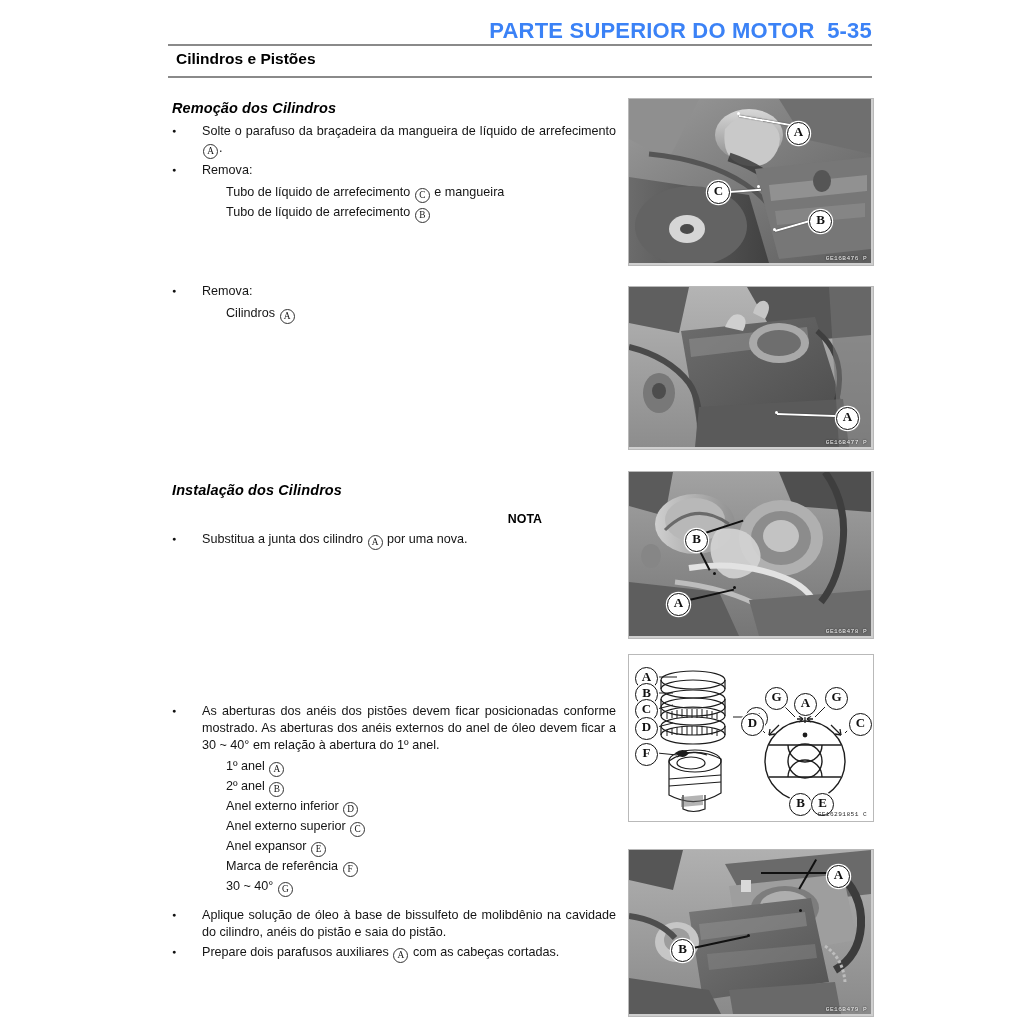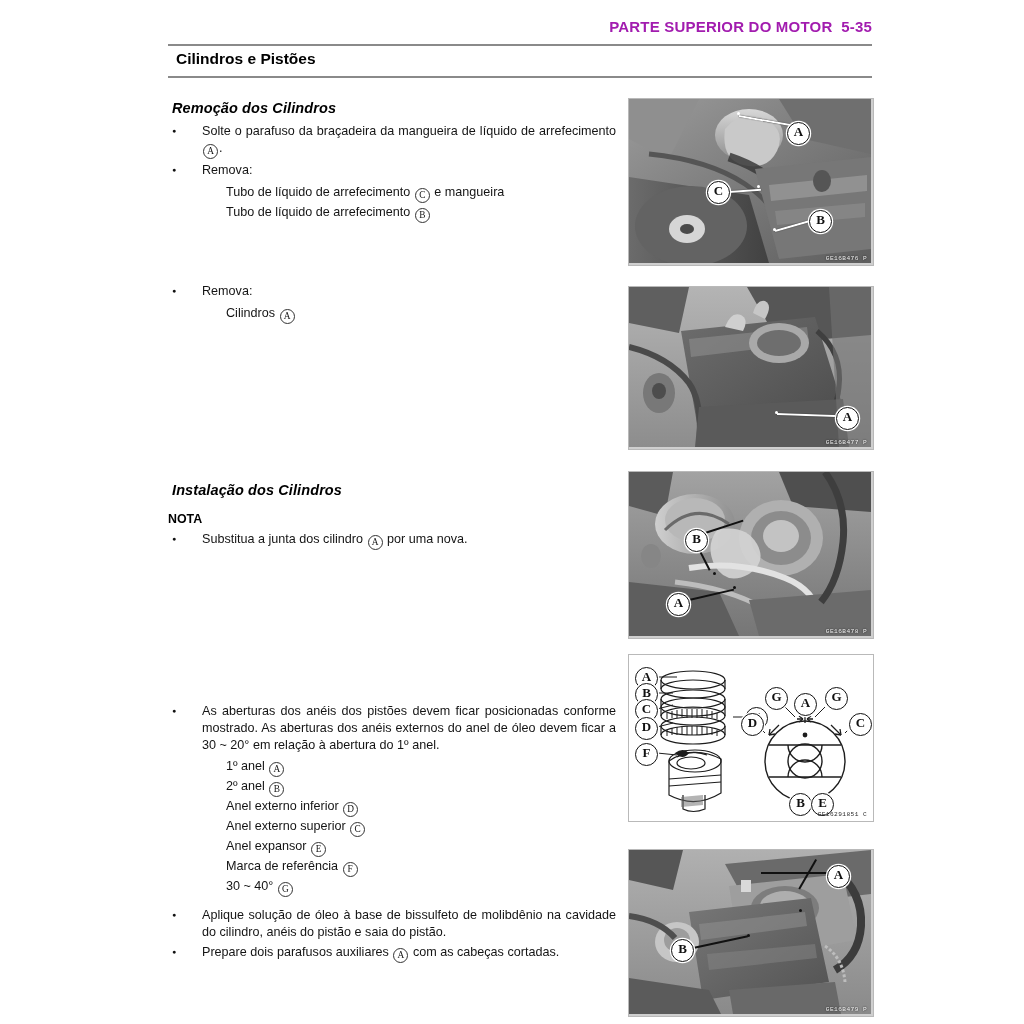--- a/index.html
+++ b/index.html
@@ -10,22 +10,22 @@
     color:#1a1a1a;
     overflow:hidden;
     position:relative;
   }
   .page{position:absolute;inset:0;}
 
   
   .hdr-title{
     position:absolute;left:160px;top:18px;width:712px;
     text-align:right;
-    font-size:15px;font-weight:bold;letter-spacing:.2px;
-    color:#a21caf;
+    font-size:22px;font-weight:bold;letter-spacing:.2px;
+    color:#3b82f6;
   }
   .rule{position:absolute;background:#8a8a8a;height:2px;}
   .rule-top{left:168px;top:44px;width:704px;}
   .rule-bot{left:168px;top:76px;width:704px;}
   .sect-title{
     position:absolute;left:176px;top:50px;
     font-size:15.5px;font-weight:bold;color:#000;
   }
 
   
@@ -44,21 +44,21 @@
     font-size:11px;line-height:17px;color:#111;
   }
   .bul.dot::before{content:"\25CF";font-size:7px;position:relative;top:-2px;}
   .bul.ring::before{content:"\25CB";font-size:11px;position:relative;top:-1px;}
   .txt{
     flex:1;font-size:12.6px;line-height:17px;color:#141414;
   }
   .txt.just{text-align:justify;}
   .ital{font-style:italic;}
   .nota{
-    font-size:12.4px;font-weight:bold;text-align:left;
+    font-size:12.4px;font-weight:bold;text-align:right;
     margin:14px 0 5px 0;padding-right:74px;color:#000;
   }
   .indent{
     margin-left:58px;font-size:12.6px;line-height:19.5px;color:#141414;
   }
   .gap-s{height:10px;}
   .gap-l{height:150px;}
   .gap-xl{height:60px;}
 
   
@@ -157,21 +157,21 @@
 
     <div class="row">
       <div class="bul dot"></div>
       <div class="txt">Substitua a junta dos cilindro <span class="cl">A</span> por uma nova.</div>
     </div>
 
     <div class="gap-l"></div>
 
     <div class="row">
       <div class="bul dot"></div>
-      <div class="txt just">As aberturas dos anéis dos pistões devem ficar posicionadas conforme mostrado. As aberturas dos anéis externos do anel de óleo devem ficar a 30 ~ 20° em relação à abertura do 1º anel.</div>
+      <div class="txt just">As aberturas dos anéis dos pistões devem ficar posicionadas conforme mostrado. As aberturas dos anéis externos do anel de óleo devem ficar a 30 ~ 40° em relação à abertura do 1º anel.</div>
     </div>
 
     <div>
       <div class="indent">1º anel <span class="cl">A</span></div>
       <div class="indent">2º anel <span class="cl">B</span></div>
       <div class="indent">Anel externo inferior <span class="cl">D</span></div>
       <div class="indent">Anel externo superior <span class="cl">C</span></div>
       <div class="indent">Anel expansor <span class="cl">E</span></div>
       <div class="indent">Marca de referência <span class="cl">F</span></div>
       <div class="indent">30 ~ 40° <span class="cl">G</span></div>

